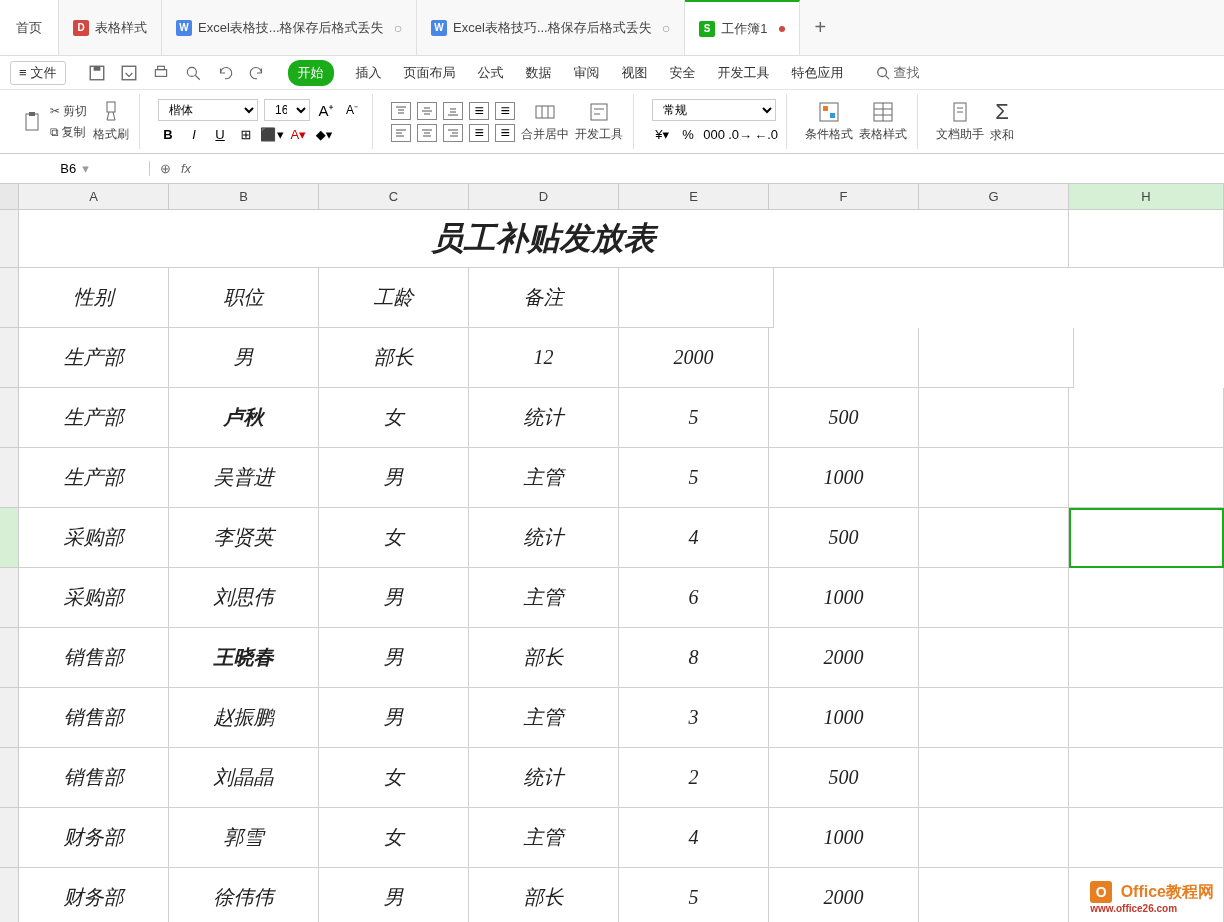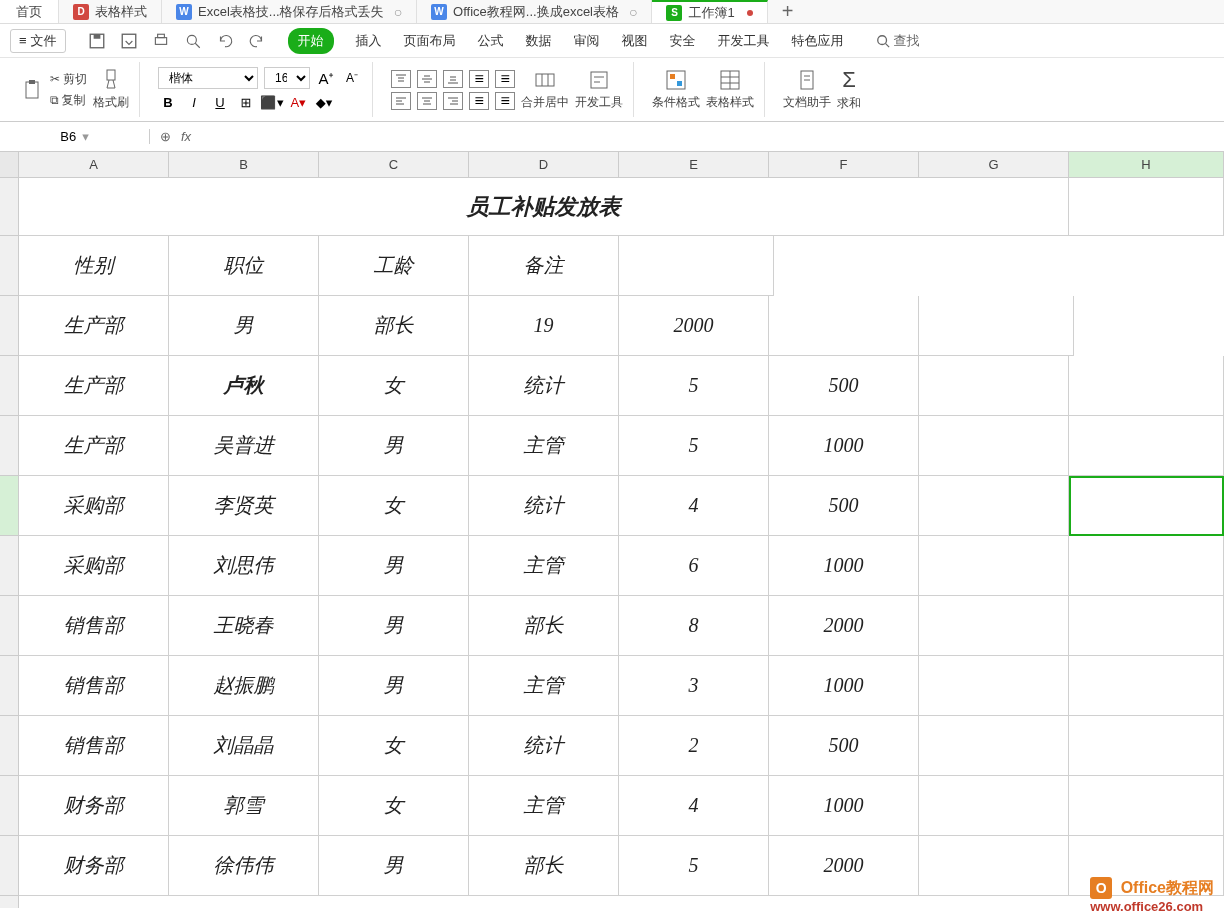--- a/index.html
+++ b/index.html
@@ -1,19 +1,19 @@
 <!DOCTYPE html>
 <html><head>
   <meta charset="utf-8">
   <style>
     * { margin: 0; padding: 0; box-sizing: border-box; font-family: "Microsoft YaHei", sans-serif; }
     body { background: #fff; width: 1224px; height: 922px; overflow: hidden; position: relative; }
     
     
-    .tab-bar { display: flex; height: 24px; align-items: center; background: #f8f8f8; border-bottom: 1px solid #ddd; }
+    .tab-bar { display: flex; height: 56px; align-items: center; background: #f8f8f8; border-bottom: 1px solid #ddd; }
     .tab { display: flex; align-items: center; gap: 6px; padding: 0 14px; height: 100%; font-size: 13px; color: #444; border-right: 1px solid #e0e0e0; cursor: pointer; }
     .tab.home { background: #fff; padding: 0 16px; }
     .tab.active { background: #fff; border-top: 2px solid #1aad19; }
     .tab-icon { width: 16px; height: 16px; display: inline-flex; align-items: center; justify-content: center; }
     .tab-icon.doc-red { background: #d14841; color: #fff; border-radius: 2px; font-size: 10px; font-weight: bold; }
     .tab-icon.doc-blue { background: #4a86e8; color: #fff; border-radius: 2px; font-size: 10px; font-weight: bold; }
     .tab-icon.doc-green { background: #1aad19; color: #fff; border-radius: 2px; font-size: 10px; font-weight: bold; }
     .tab-close { color: #999; font-size: 14px; margin-left: 4px; }
     .tab-add { width: 40px; text-align: center; font-size: 20px; color: #666; cursor: pointer; }
     .tab-dot { width: 6px; height: 6px; background: #d14841; border-radius: 50%; margin-left: 6px; }
@@ -55,26 +55,26 @@
     .col-h.sel { background: #d6f0d6; }
     .grid { display: flex; flex: 1; overflow: hidden; }
     .row-headers { width: 20px; background: #f0f0f0; border-right: 1px solid #ccc; }
     .row-h { height: 60px; border-bottom: 1px solid #ccc; font-size: 11px; text-align: center; display: flex; align-items: center; justify-content: center; color: #666; }
     .row-h.title-row { height: 58px; }
     .row-h.sel { background: #d6f0d6; }
     .cells { flex: 1; position: relative; }
     .data-row { display: flex; height: 60px; }
     .data-row.title-row { height: 58px; }
     .cell { border-right: 1px solid #d0d0d0; border-bottom: 1px solid #d0d0d0; display: flex; align-items: center; justify-content: center; font-size: 20px; font-family: KaiTi, STKaiti, serif; font-style: italic; color: #222; }
-    .title-cell { width: 1050px; font-size: 22px; font-weight: bold; border-bottom: 1px solid #d0d0d0; font-family: KaiTi, STKaiti, serif; }
+    .title-cell { width: 1050px; font-size: 32px; font-weight: bold; border-bottom: 1px solid #d0d0d0; font-family: KaiTi, STKaiti, serif; }
     .selected-cell { position: absolute; border: 2px solid #1aad19; pointer-events: none; }
     
     .watermark { position: absolute; right: 10px; bottom: 8px; font-size: 16px; font-weight: bold; }
     .watermark .wm-title { color: #e67e22; }
-    .watermark .wm-url { color: #c0392b; font-size: 13px; display: block; }
+    .watermark .wm-url { color: #c0392b; font-size: 10px; display: block; }
     .wm-icon { display: inline-block; width: 22px; height: 22px; background: #e67e22; color: #fff; border-radius: 3px; text-align: center; line-height: 22px; font-size: 14px; margin-right: 4px; }
 
     svg { display: block; }
   </style>
 </head>
 <body>
 
 <div class="tab-bar">
   <div class="tab home">
       <span>首页</span>
@@ -83,21 +83,21 @@
     <span class="tab-icon doc-red">D</span>
     <span>表格样式</span>
   </div>
   <div class="tab">
     <span class="tab-icon doc-blue">W</span>
     <span>Excel表格技...格保存后格式丢失</span>
     <span class="tab-close">○</span>
   </div>
   <div class="tab">
     <span class="tab-icon doc-blue">W</span>
-    <span>Office教程网...换成excel表格</span>
+    <span>Excel表格技巧...格保存后格式丢失</span>
     <span class="tab-close">○</span>
   </div>
   <div class="tab active">
     <span class="tab-icon doc-green">S</span>
     <span>工作簿1</span>
     <span class="tab-dot"></span>
   </div>
   <div class="tab-add">+</div>
 </div>
 
@@ -279,20 +279,32 @@
     </div>
     <div class="ribbon-large">
       <svg class="ribbon-large-icon" viewBox="0 0 24 24">
           <rect x="4" y="4" width="16" height="16" fill="none" stroke="#666"></rect>
           <path d="M7 9h10M7 14h6" stroke="#666"></path>
         </svg>
       <span>开发工具</span>
     </div>
   </div>
 
+  <div class="ribbon-group">
+    <div class="ribbon-stack">
+      <select class="font-select"><option>常规</option></select>
+      <div class="ribbon-row">
+        <span class="fmt-btn">¥▾</span>
+        <span class="fmt-btn">%</span>
+        <span class="fmt-btn">000</span>
+        <span class="fmt-btn">.0→</span>
+        <span class="fmt-btn">←.0</span>
+      </div>
+    </div>
+  </div>
 
   <div class="ribbon-group">
     <div class="ribbon-large">
       <svg class="ribbon-large-icon" viewBox="0 0 24 24">
           <rect x="3" y="3" width="18" height="18" fill="none" stroke="#666"></rect>
           <rect x="6" y="6" width="5" height="5" fill="#e67e22"></rect>
           <rect x="13" y="13" width="5" height="5" fill="#3498db"></rect>
         </svg>
       <span>条件格式</span>
     </div>
@@ -374,21 +386,21 @@
           <div class="cell" style="width: 150px; text-align: center;">性别</div>
           <div class="cell" style="width: 150px;">职位</div>
           <div class="cell" style="width: 150px;">工龄</div>
           <div class="cell" style="width: 150px;">备注</div>
           <div class="cell" style="width: 155px;"></div>
         </div>
         <div class="data-row">
           <div class="cell" style="width: 150px;">生产部</div>
           <div class="cell" style="width: 150px;">男</div>
           <div class="cell" style="width: 150px;">部长</div>
-          <div class="cell" style="width: 150px;">19</div>
+          <div class="cell" style="width: 150px;">12</div>
           <div class="cell" style="width: 150px;">2000</div>
           <div class="cell" style="width: 150px;"></div>
           <div class="cell" style="width: 155px;"></div>
         </div>
         <div class="data-row">
           <div class="cell" style="width: 150px;">生产部</div>
           <div class="cell" style="width: 150px; font-weight: bold;">卢秋</div>
           <div class="cell" style="width: 150px;">女</div>
           <div class="cell" style="width: 150px;">统计</div>
           <div class="cell" style="width: 150px;">5</div>
@@ -421,21 +433,21 @@
           <div class="cell" style="width: 150px;">刘思伟</div>
           <div class="cell" style="width: 150px;">男</div>
           <div class="cell" style="width: 150px;">主管</div>
           <div class="cell" style="width: 150px;">6</div>
           <div class="cell" style="width: 150px;">1000</div>
           <div class="cell" style="width: 150px;"></div>
           <div class="cell" style="width: 155px;"></div>
         </div>
         <div class="data-row">
           <div class="cell" style="width: 150px;">销售部</div>
-          <div class="cell" style="width: 150px;">王晓春</div>
+          <div class="cell" style="width: 150px; font-weight: bold;">王晓春</div>
           <div class="cell" style="width: 150px;">男</div>
           <div class="cell" style="width: 150px;">部长</div>
           <div class="cell" style="width: 150px;">8</div>
           <div class="cell" style="width: 150px;">2000</div>
           <div class="cell" style="width: 150px;"></div>
           <div class="cell" style="width: 155px;"></div>
         </div>
         <div class="data-row">
           <div class="cell" style="width: 150px;">销售部</div>
           <div class="cell" style="width: 150px;">赵振鹏</div>

